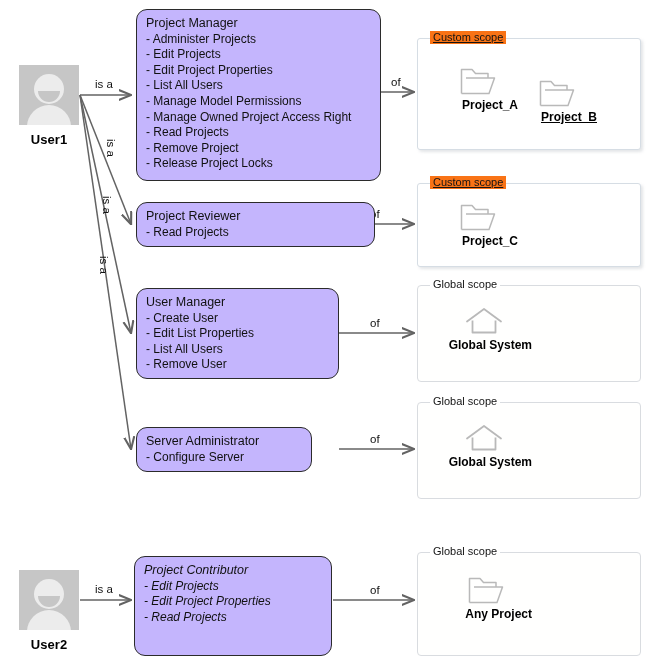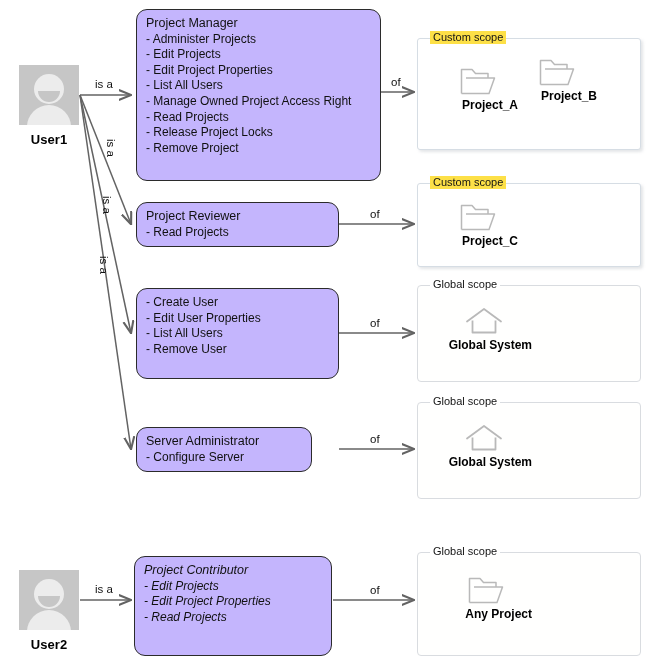--- a/index.html
+++ b/index.html
@@ -57,21 +57,21 @@
     border-radius:3px;
     background:#ffffff;
   }
   .scope.custom{box-shadow:2px 2px 3px rgba(120,130,140,.20);}
   .scope.global{background:#fffffe;border:1px solid #d9dce0;border-radius:4px;}
   .scope .slabel{
     position:absolute;top:-8px;left:12px;
     font-size:11px;color:#141414;padding:0 3px;line-height:13px;
     background:#ffffff;white-space:nowrap;
   }
-  .scope.custom .slabel{background:#fde047;}
+  .scope.custom .slabel{background:#f97316;text-decoration:underline;}
   .scope.global .slabel{background:#ffffff;}
 
   .scopeitem{position:absolute;text-align:right;}
   .scopeitem .iname{font-size:12px;font-weight:bold;color:#000;margin-top:2px;white-space:nowrap;}
   .ficon,.hicon{display:block;margin:0 auto;}
 
   
   .elabel{
     position:absolute;font-size:11.5px;color:#111;white-space:nowrap;line-height:12px;
   }
@@ -137,34 +137,36 @@
   <div class="elabel" style="left:370px;top:317px;">of</div>
   <div class="elabel" style="left:370px;top:433px;">of</div>
   <div class="elabel" style="left:370px;top:584px;">of</div>
 
   <div class="role" style="left:136px;top:9px;width:245px;height:172px;">
     <div class="rtitle">Project Manager</div>
     <div class="rperm">- Administer Projects</div>
     <div class="rperm">- Edit Projects</div>
     <div class="rperm">- Edit Project Properties</div>
     <div class="rperm">- List All Users</div>
+    <div class="rperm">- Manage Model Permissions</div>
     <div class="rperm">- Manage Owned Project Access Right</div>
     <div class="rperm">- Read Projects</div>
+    <div class="rperm">- Remove Project</div>
     <div class="rperm">- Release Project Locks</div>
-    <div class="rperm">- Remove Project</div>
-  </div>
-
-  <div class="role" style="left:136px;top:202px;width:203px;height:45px;">
+  </div>
+
+  <div class="role" style="left:136px;top:202px;width:239px;height:45px;">
     <div class="rtitle">Project Reviewer</div>
     <div class="rperm">- Read Projects</div>
   </div>
 
   <div class="role" style="left:136px;top:288px;width:203px;height:91px;">
+    <div class="rtitle">User Manager</div>
     <div class="rperm">- Create User</div>
-    <div class="rperm">- Edit User Properties</div>
+    <div class="rperm">- Edit List Properties</div>
     <div class="rperm">- List All Users</div>
     <div class="rperm">- Remove User</div>
   </div>
 
   <div class="role" style="left:136px;top:427px;width:176px;height:45px;">
     <div class="rtitle">Server Administrator</div>
     <div class="rperm">- Configure Server</div>
   </div>
 
   <div class="role" style="left:134px;top:556px;width:198px;height:100px;font-style:italic;">
@@ -175,21 +177,21 @@
   </div>
 
   <div class="scope custom" style="left:417px;top:38px;width:224px;height:112px;">
     <span class="slabel">Custom scope</span>
     <div class="scopeitem" style="left:20px;top:27px;width:80px;">
       <svg class="ficon" width="38" height="30" viewBox="0 0 38 30">
         <path d="M2.5,27.5 L2.5,3.5 L13,3.5 L16.5,7.5 L29,7.5 L29,12 M7,12 L35.5,12 L30,27.5 L2.5,27.5" fill="none" stroke="#b9b9b9" stroke-width="1.5" stroke-linejoin="round"></path>
       </svg>
       <div class="iname">Project_A</div>
     </div>
-    <div class="scopeitem" style="left:99px;top:18px;width:80px;">
+    <div class="scopeitem" style="left:99px;top:39px;width:80px;text-decoration:underline;">
       <svg class="ficon" width="38" height="30" viewBox="0 0 38 30">
         <path d="M2.5,27.5 L2.5,3.5 L13,3.5 L16.5,7.5 L29,7.5 L29,12 M7,12 L35.5,12 L30,27.5 L2.5,27.5" fill="none" stroke="#b9b9b9" stroke-width="1.5" stroke-linejoin="round"></path>
       </svg>
       <div class="iname">Project_B</div>
     </div>
   </div>
 
   <div class="scope custom" style="left:417px;top:183px;width:224px;height:84px;">
     <span class="slabel">Custom scope</span>
     <div class="scopeitem" style="left:20px;top:18px;width:80px;">

